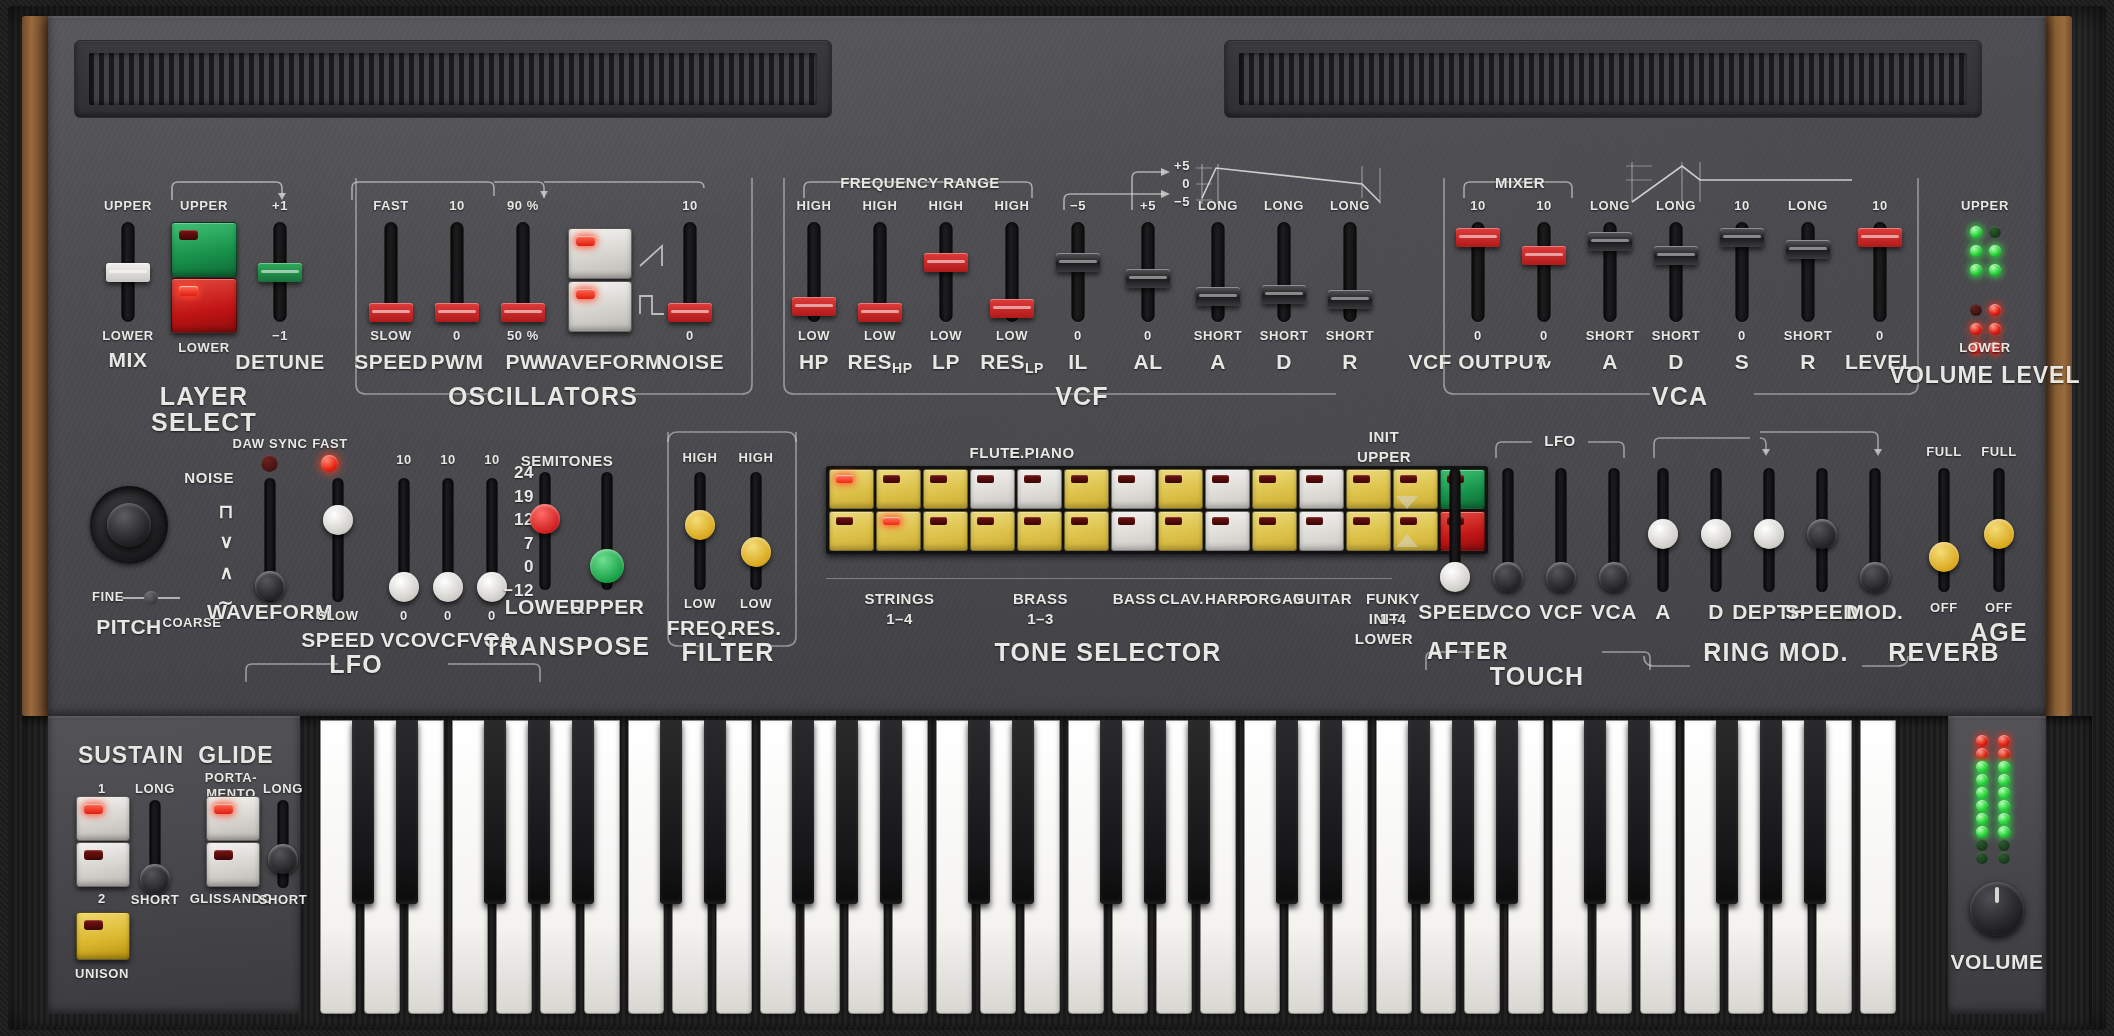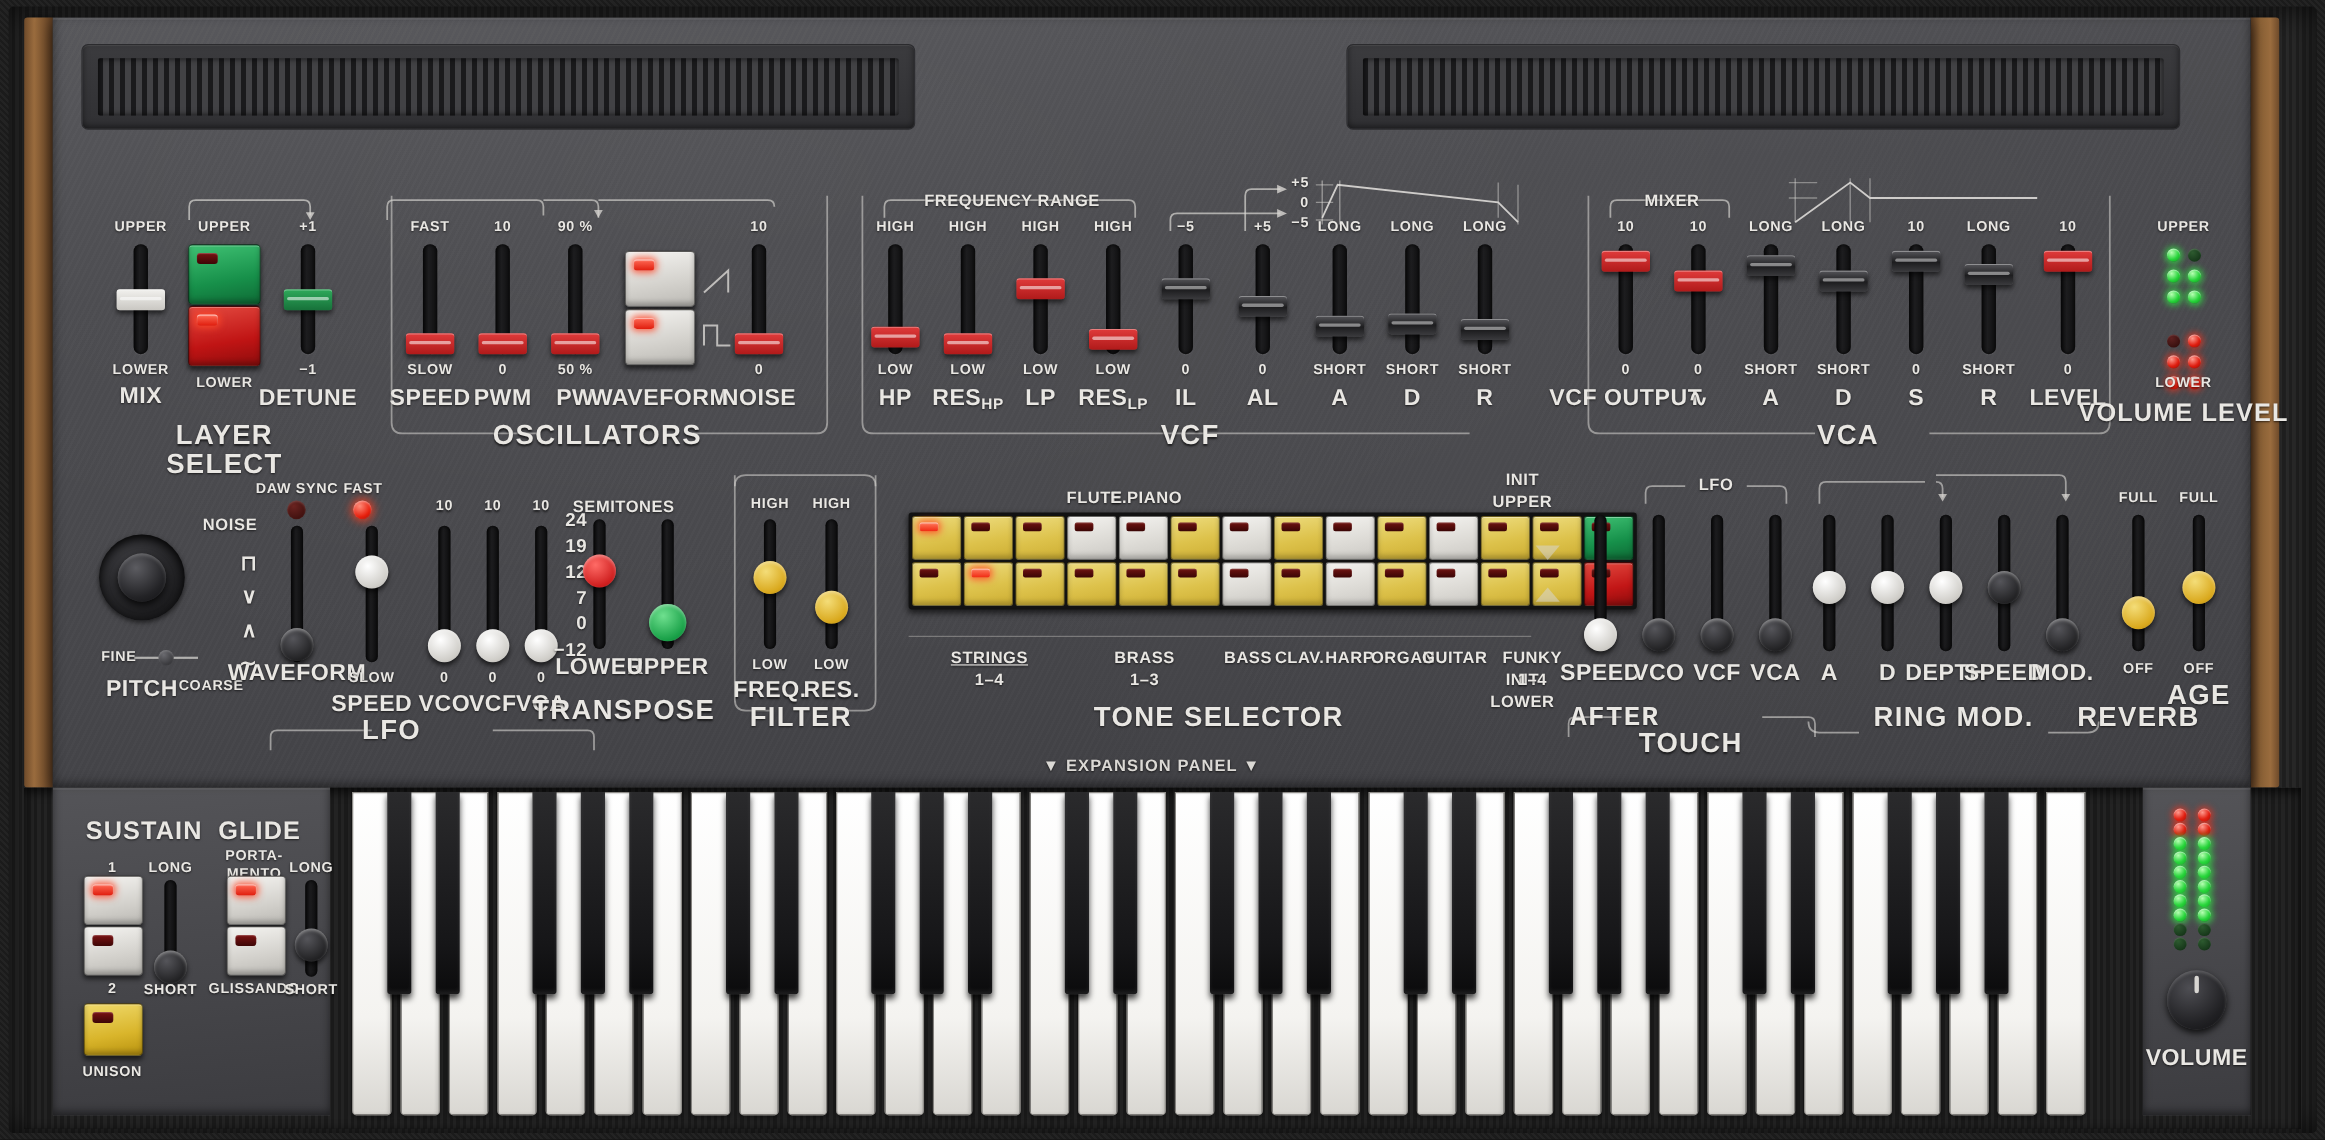--- a/index.html
+++ b/index.html
@@ -1013,21 +1013,21 @@
         <div class="tone-btn red">
           <div class="led"></div>
         </div>
       </div>
       <div class="lbl small" style="left: 940px; top: 444px; width: 110px;">FLUTE</div>
       <div class="lbl small" style="left: 987px; top: 444px; width: 110px;">E.PIANO</div>
       <div class="lbl small" style="left: 1329px; top: 428px; width: 110px;">INIT</div>
       <div class="lbl small" style="left: 1329px; top: 448px; width: 110px;">UPPER</div>
       <div class="lbl small" style="left: 1329px; top: 610px; width: 110px;">INIT</div>
       <div class="lbl small" style="left: 1329px; top: 630px; width: 110px;">LOWER</div>
-      <div class="lbl small" style="left: 834.5px; top: 590px; width: 130px; text-decoration: underline;">STRINGS</div>
+      <div class="lbl small" style="left: 834.5px; top: 590px; width: 130px;">STRINGS</div>
       <div class="lbl small" style="left: 834.5px; top: 610px; width: 130px;">1–4</div>
       <div class="lbl small" style="left: 975.5px; top: 590px; width: 130px;">BRASS</div>
       <div class="lbl small" style="left: 975.5px; top: 610px; width: 130px;">1–3</div>
       <div class="lbl small" style="left: 1069.5px; top: 590px; width: 130px;">BASS</div>
       <div class="lbl small" style="left: 1116.5px; top: 590px; width: 130px;">CLAV.</div>
       <div class="lbl small" style="left: 1163.5px; top: 590px; width: 130px;">HARP.</div>
       <div class="lbl small" style="left: 1210.5px; top: 590px; width: 130px;">ORGAN</div>
       <div class="lbl small" style="left: 1257.5px; top: 590px; width: 130px;">GUITAR</div>
       <div class="lbl small" style="left: 1328px; top: 590px; width: 130px;">FUNKY</div>
       <div class="lbl small" style="left: 1328px; top: 610px; width: 130px;">1–4</div>
@@ -1176,21 +1176,20 @@
           <div style="top: 0px;"></div>
           <div style="top: 61px;"></div>
           <div style="top: 122px;"></div>
         </div>
         <div class="knobcap yellow" style="top: 65.72px;"></div>
       </div>
       <div class="lbl tiny" style="left: 1959px; top: 600px; width: 80px;">OFF</div>
       <div class="lbl sect" style="left: 1914px; top: 618px; width: 170px;">AGE</div>
     </div>
 
-  <div class="expansion">▼ EXPANSION PANEL ▼</div>
 
   <div class="kb-shell"></div>
   <div class="kb-left-panel"></div>
   <div class="kb-right-panel"></div>
   <div class="keys" id="keys">
       <div class="wkey" style="left: 0px;"></div>
       <div class="wkey" style="left: 44px;"></div>
       <div class="wkey" style="left: 88px;"></div>
       <div class="wkey" style="left: 132px;"></div>
       <div class="wkey" style="left: 176px;"></div>

